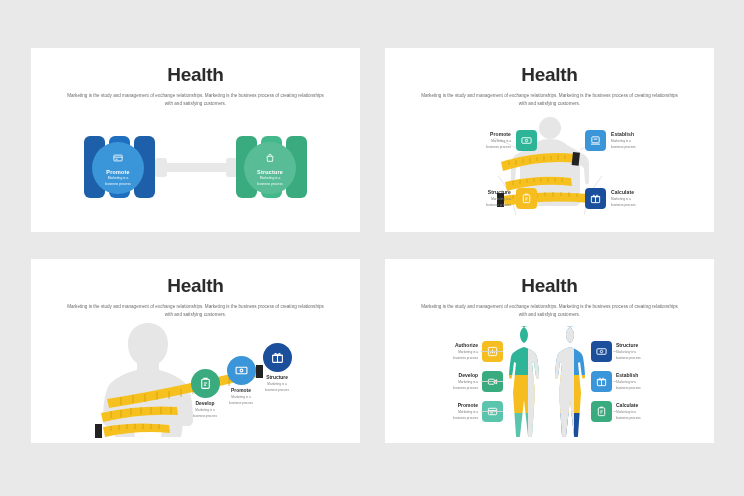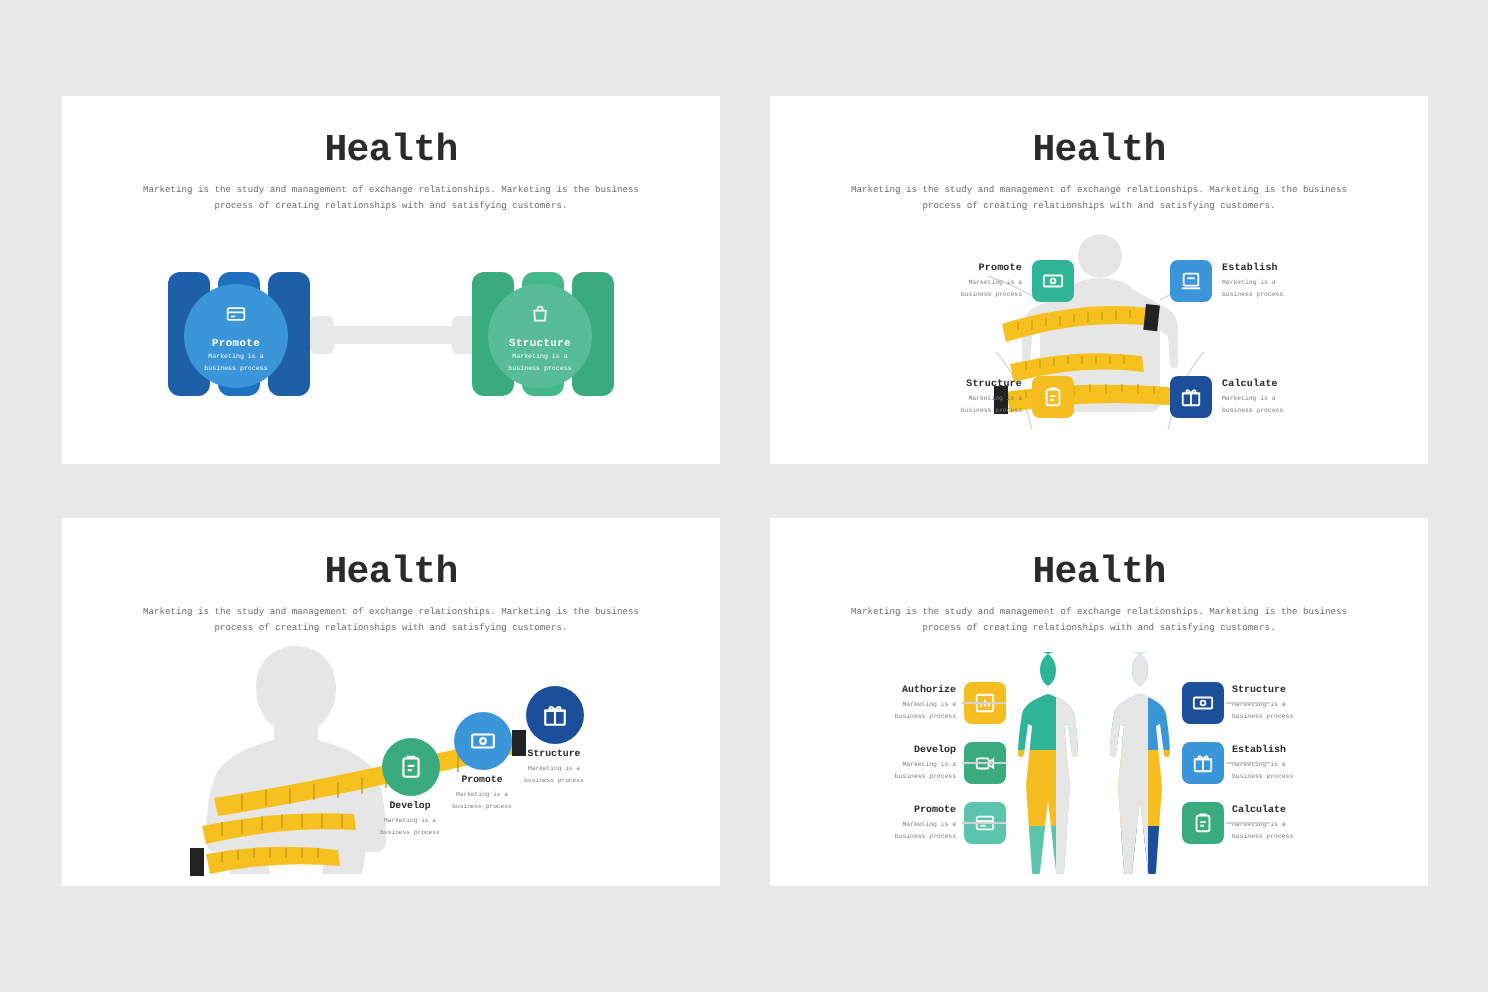--- a/index.html
+++ b/index.html
@@ -2,21 +2,21 @@
 <html><head>
 <meta charset="utf-8">
 <style>
   * { box-sizing: border-box; margin: 0; padding: 0; }
   html, body {
     width: 744px; height: 496px;
     background: #e9e9e9;
     font-family: "Liberation Sans", sans-serif;
     overflow: hidden;
   }
-  .canvas { position: relative; width: 624px; height: 496px; font-family: Liberation Mono, monospace; }
+  .canvas { position: relative; width: 624px; height: 496px; }
 
   .slide {
     position: absolute;
     background: #ffffff;
     overflow: hidden;
   }
   #slide-1 { left: 31px;  top: 48px;  width: 329px; height: 184px; }
   #slide-2 { left: 385px; top: 48px;  width: 329px; height: 184px; }
   #slide-3 { left: 31px;  top: 259px; width: 329px; height: 184px; }
   #slide-4 { left: 385px; top: 259px; width: 329px; height: 184px; }

